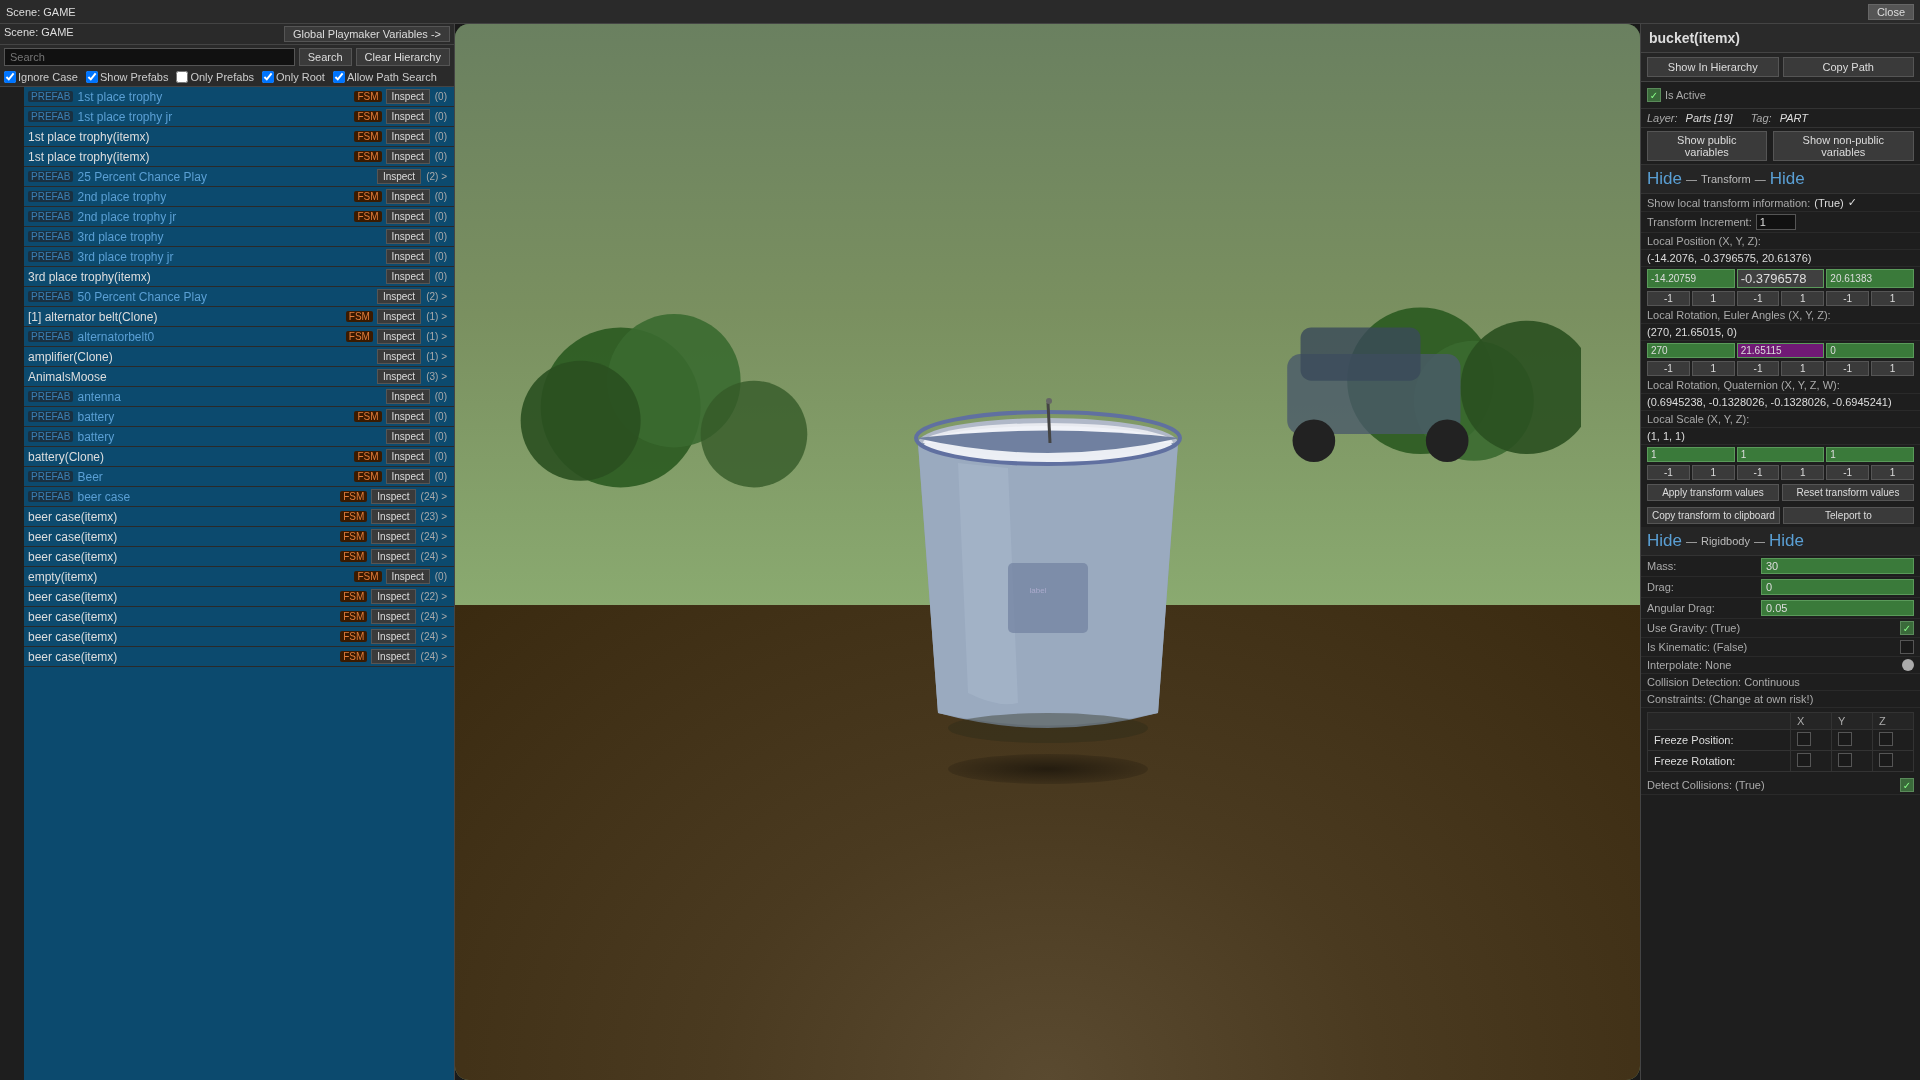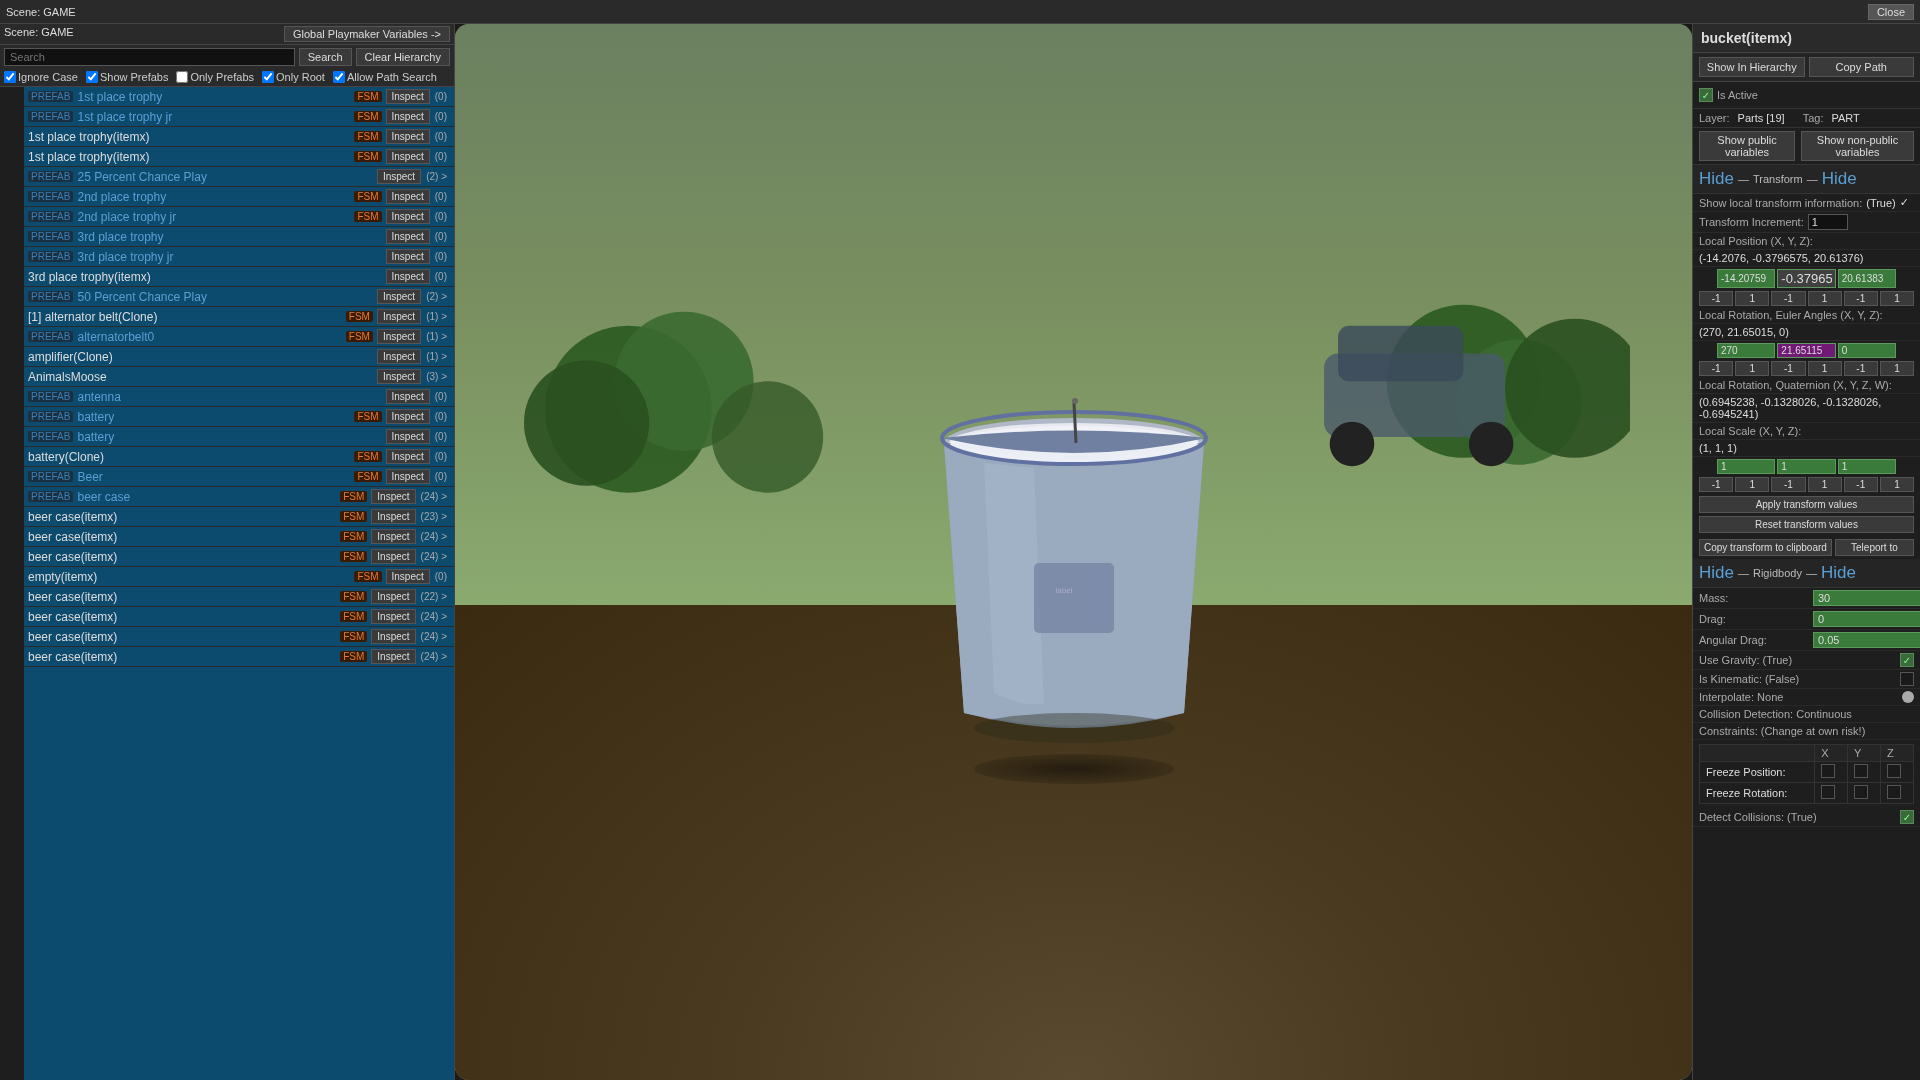--- a/index.html
+++ b/index.html
@@ -217,21 +217,21 @@
       position: absolute;
       bottom: 30%;
       left: 50%;
       transform: translateX(-50%);
       width: 300px;
       height: 380px;
     }
 
     
     #right-panel {
-      width: 228px;
+      width: 280px;
       background: #1e1e1e;
       border-left: 1px solid #444;
       display: flex;
       flex-direction: column;
       overflow-y: auto;
       flex-shrink: 0;
     }
     #right-panel::-webkit-scrollbar { width: 8px; }
     #right-panel::-webkit-scrollbar-track { background: #1a1a1a; }
     #right-panel::-webkit-scrollbar-thumb { background: #555; }
@@ -290,21 +290,21 @@
       flex-shrink: 0;
     }
 
     .layer-tag-row {
       display: flex;
       align-items: center;
       gap: 8px;
       padding: 3px 6px;
       border-bottom: 1px solid #333;
     }
-    .layer-tag-row span { color: #aaa; font-size: 11px; }
+    .layer-tag-row span { color: #aaa; font-size: 11px; font-style: italic; }
     .layer-tag-row .val { color: #ddd; }
 
     .vars-row {
       display: flex;
       gap: 6px;
       padding: 3px 6px;
       border-bottom: 1px solid #333;
     }
     .vars-row button {
       background: #3a3a3a;
@@ -345,21 +345,21 @@
       min-width: 100px;
     }
     .prop-row .prop-value {
       color: #ddd;
       font-size: 11px;
     }
 
     .xyz-inputs {
       display: flex;
       gap: 2px;
-      padding: 2px 24px;
+      padding: 2px 6px;
     }
     .xyz-inputs input {
       flex: 1;
       background: #111;
       border: 1px solid #555;
       color: #ddd;
       padding: 1px 3px;
       font-size: 10px;
       width: 0;
     }

